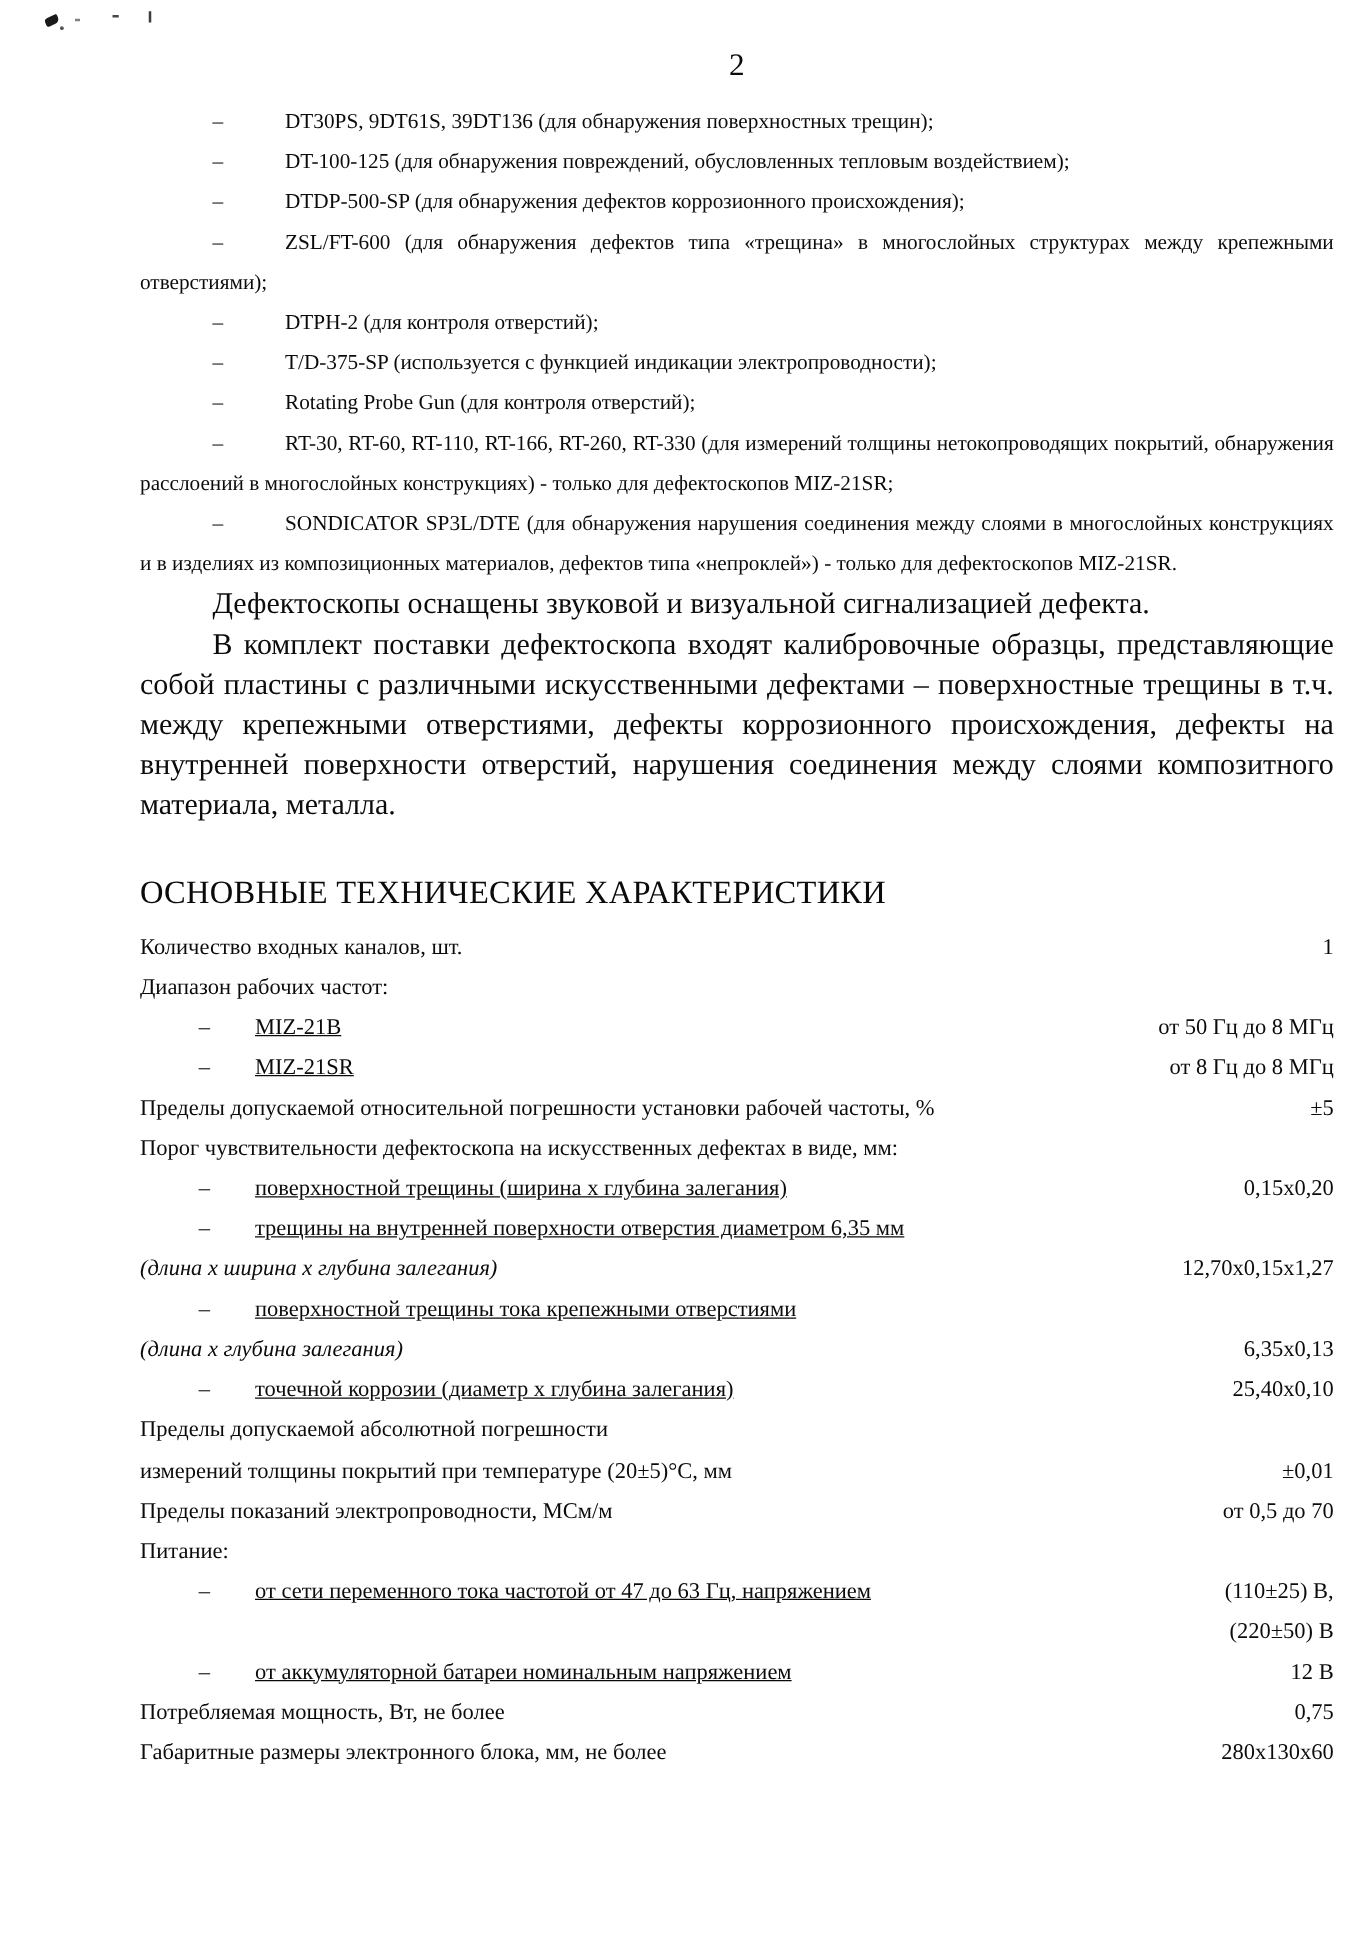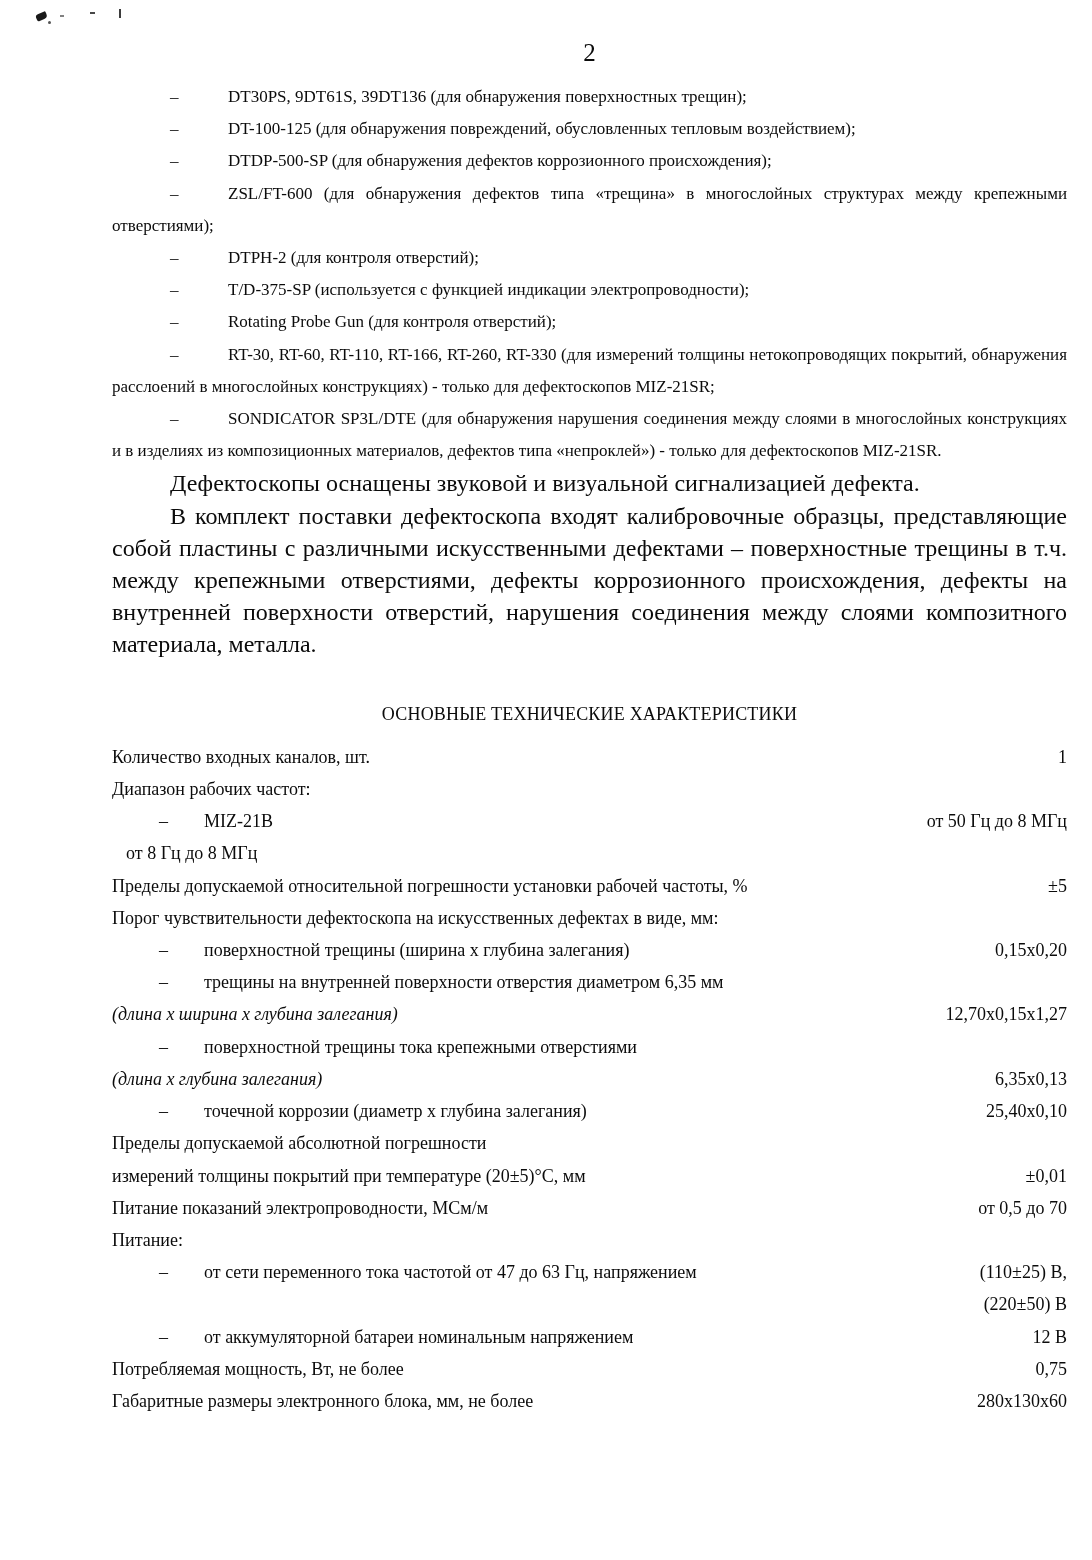--- a/index.html
+++ b/index.html
@@ -62,40 +62,39 @@
   }
   .bullet .dash {
     display: inline-block;
     width: 58px;
     margin-left: 58px;
     text-indent: 0;
   }
   .bullet-body { display: inline; }
 
   .heading {
-    text-align: center;
-    font-size: 18px;
+    font-size: 26px;
     line-height: 32.2px;
     margin: 37px 0 11px 0;
     letter-spacing: .2px;
   }
 
   
   .spec-row {
     display: flex;
     align-items: baseline;
     font-size: 18px;
     line-height: 32.2px;
     width: 100%;
   }
   .spec-label { flex: 1 1 auto; white-space: nowrap; }
   .spec-value { flex: 0 0 auto; text-align: right; padding-left: 14px; white-space: nowrap; }
 
   
-  .spec-row.sub .spec-label { padding-left: 0; }
+  .spec-row.sub .spec-label { padding-left: 0; text-decoration: underline; }
   .spec-row.sub .dash {
     display: inline-block;
     width: 45px;
     margin-left: 47px;
   }
   .spec-row.cont .spec-label { padding-left: 0; font-style: italic; }
 </style>
 </head>
 <body>
 
@@ -134,20 +133,21 @@
     <div class="spec-row">
       <span class="spec-label">Диапазон рабочих частот:</span>
     </div>
 
     <div class="spec-row sub">
       <span class="spec-label"><span class="dash">–</span><span>MIZ-21B</span></span>
       <span class="spec-value">от 50 Гц до 8 МГц</span>
     </div>
 
     <div class="spec-row sub">
+      <span class="spec-label"><span class="dash">–</span><span>MIZ-21SR</span></span>
       <span class="spec-value">от 8 Гц до 8 МГц</span>
     </div>
 
     <div class="spec-row">
       <span class="spec-label">Пределы допускаемой относительной погрешности установки рабочей частоты, %</span>
       <span class="spec-value">±5</span>
     </div>
 
     <div class="spec-row">
       <span class="spec-label">Порог чувствительности дефектоскопа на искусственных дефектах в виде, мм:</span>
@@ -186,21 +186,21 @@
     <div class="spec-row">
       <span class="spec-label">Пределы допускаемой абсолютной погрешности</span>
     </div>
 
     <div class="spec-row">
       <span class="spec-label">измерений толщины покрытий при температуре (20±5)°С, мм</span>
       <span class="spec-value">±0,01</span>
     </div>
 
     <div class="spec-row">
-      <span class="spec-label">Питание показаний электропроводности, МСм/м</span>
+      <span class="spec-label">Пределы показаний электропроводности, МСм/м</span>
       <span class="spec-value">от 0,5 до 70</span>
     </div>
 
     <div class="spec-row">
       <span class="spec-label">Питание:</span>
     </div>
 
     <div class="spec-row sub">
       <span class="spec-label"><span class="dash">–</span><span>от сети переменного тока частотой от 47 до 63 Гц, напряжением</span></span>
       <span class="spec-value">(110±25) В,</span>

